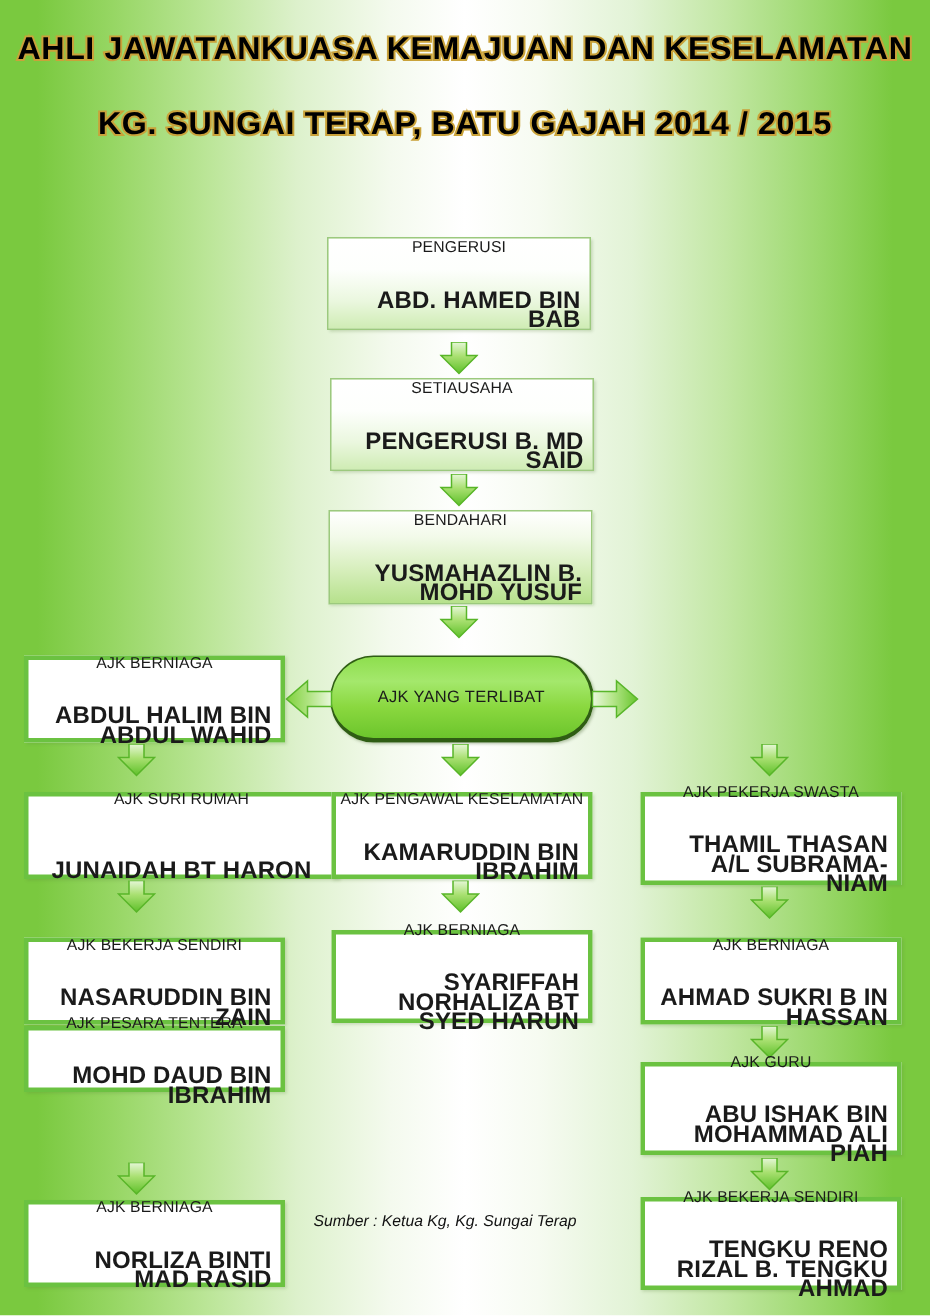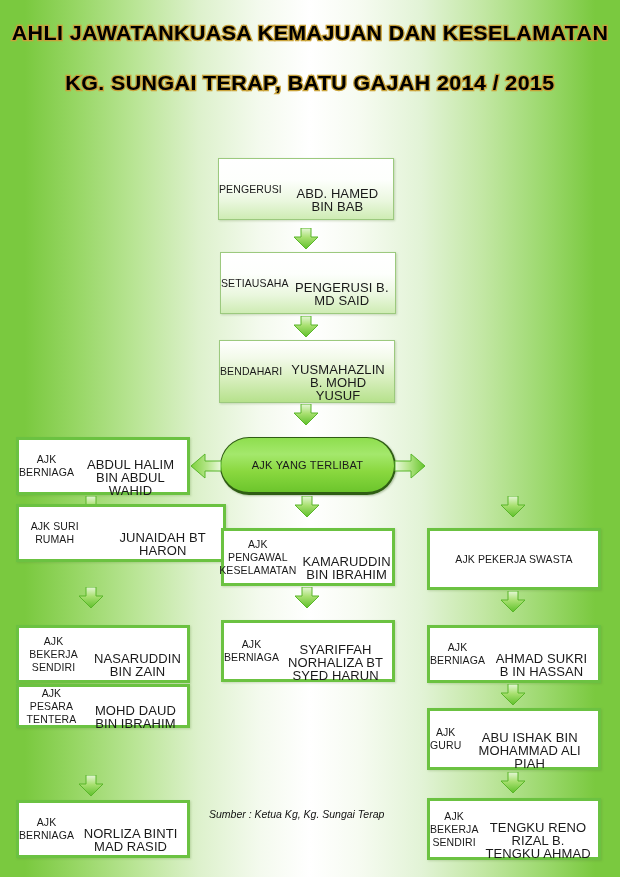--- a/index.html
+++ b/index.html
@@ -30,28 +30,28 @@
     paint-order:stroke fill;
     white-space:nowrap;
   }
   .title-line.l2{margin-top:20px;font-size:21px;}
 
   
   .node{
     position:absolute;
     box-sizing:border-box;
     display:flex;
-    flex-direction:row;
+    flex-direction:column;
     align-items:center;
     justify-content:center;
-    text-align:center;
+    text-align:right;
     color:#1a1a1a;
   }
   .node .role{font-size:10.5px;line-height:13px;letter-spacing:.1px;}
-  .node .name{font-size:13px;line-height:13px;letter-spacing:.1px;margin-top:22px;padding:0 6px;}
+  .node .name{font-size:16px;line-height:13px;letter-spacing:.1px;margin-top:22px;padding:0 6px;font-weight:bold;}
 
   
   .node.top{
     background:linear-gradient(to bottom,#ffffff 0%,#fdfffc 35%,#eaf7de 70%,#cfecb4 100%);
     border:1px solid #9cc97e;
     box-shadow:1px 1px 2px rgba(90,130,60,.28);
   }
   .node.top.bendahari{
     background:linear-gradient(to bottom,#ffffff 0%,#f2fae9 28%,#d8efbe 62%,#b6e18c 100%);
   }
@@ -176,21 +176,21 @@
   <div class="node leaf" style="left:16px;top:437px;width:174px;height:58px;">
     <div class="role">AJK BERNIAGA</div>
     <div class="name">ABDUL HALIM BIN ABDUL WAHID</div>
   </div>
   <div class="arrow" style="left:78px;top:496px;">
     <svg width="26" height="22" viewBox="0 0 26 22">
       <path d="M8 0 L18 0 L18 9 L25 9 L13 21 L1 9 L8 9 Z" fill="url(#ag1)" stroke="#58b528" stroke-width="1"></path>
     </svg>
   </div>
 
-  <div class="node leaf" style="left:16px;top:504px;width:210px;height:58px;gap:12px;">
+  <div class="node leaf" style="left:16px;top:528px;width:210px;height:58px;gap:12px;">
     <div class="role">AJK SURI RUMAH</div>
     <div class="name">JUNAIDAH BT HARON</div>
   </div>
   <div class="arrow" style="left:78px;top:587px;">
     <svg width="26" height="22" viewBox="0 0 26 22">
       <path d="M8 0 L18 0 L18 9 L25 9 L13 21 L1 9 L8 9 Z" fill="url(#ag1)" stroke="#58b528" stroke-width="1"></path>
     </svg>
   </div>
 
   <div class="node leaf" style="left:16px;top:625px;width:174px;height:58px;">
@@ -234,20 +234,21 @@
   </div>
 
   <div class="arrow" style="left:500px;top:496px;">
     <svg width="26" height="22" viewBox="0 0 26 22">
       <path d="M8 0 L18 0 L18 9 L25 9 L13 21 L1 9 L8 9 Z" fill="url(#ag1)" stroke="#58b528" stroke-width="1"></path>
     </svg>
   </div>
 
   <div class="node leaf" style="left:427px;top:528px;width:174px;height:62px;">
     <div class="role">AJK PEKERJA SWASTA</div>
+    <div class="name">THAMIL THASAN  A/L SUBRAMA-NIAM</div>
   </div>
   <div class="arrow" style="left:500px;top:591px;">
     <svg width="26" height="22" viewBox="0 0 26 22">
       <path d="M8 0 L18 0 L18 9 L25 9 L13 21 L1 9 L8 9 Z" fill="url(#ag1)" stroke="#58b528" stroke-width="1"></path>
     </svg>
   </div>
 
   <div class="node leaf" style="left:427px;top:625px;width:174px;height:58px;">
     <div class="role">AJK BERNIAGA</div>
     <div class="name">AHMAD SUKRI B IN  HASSAN</div>

